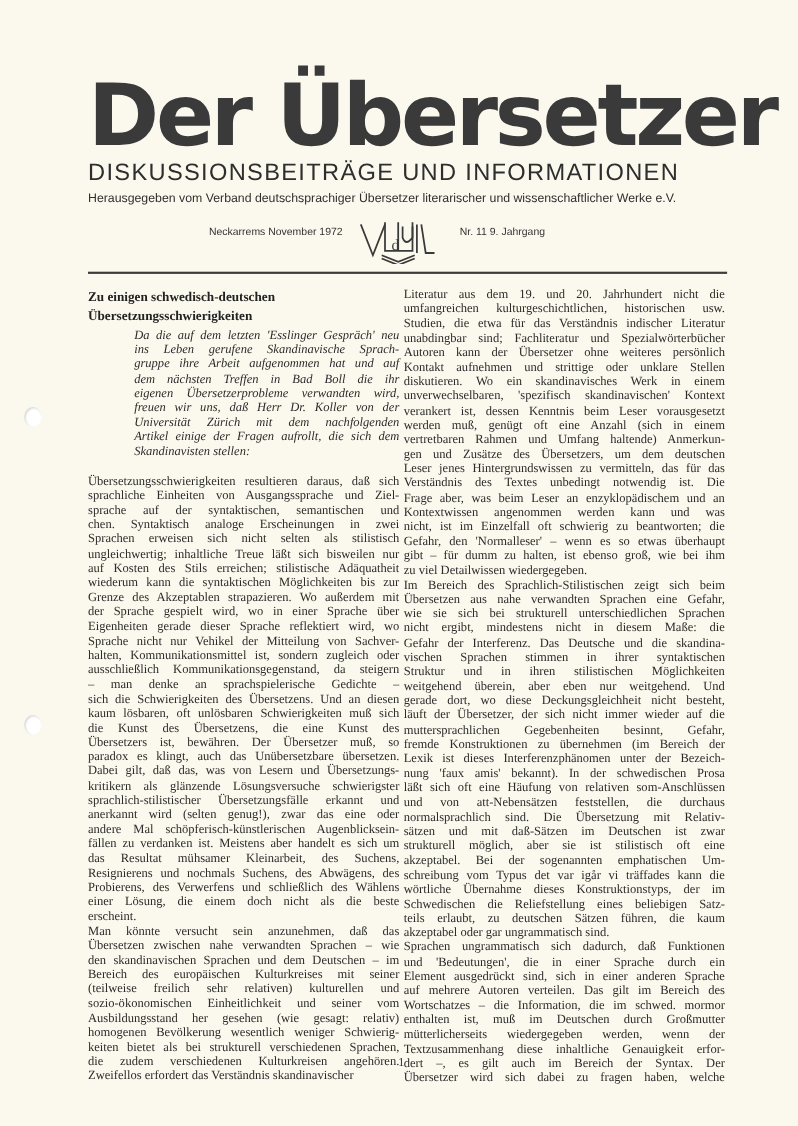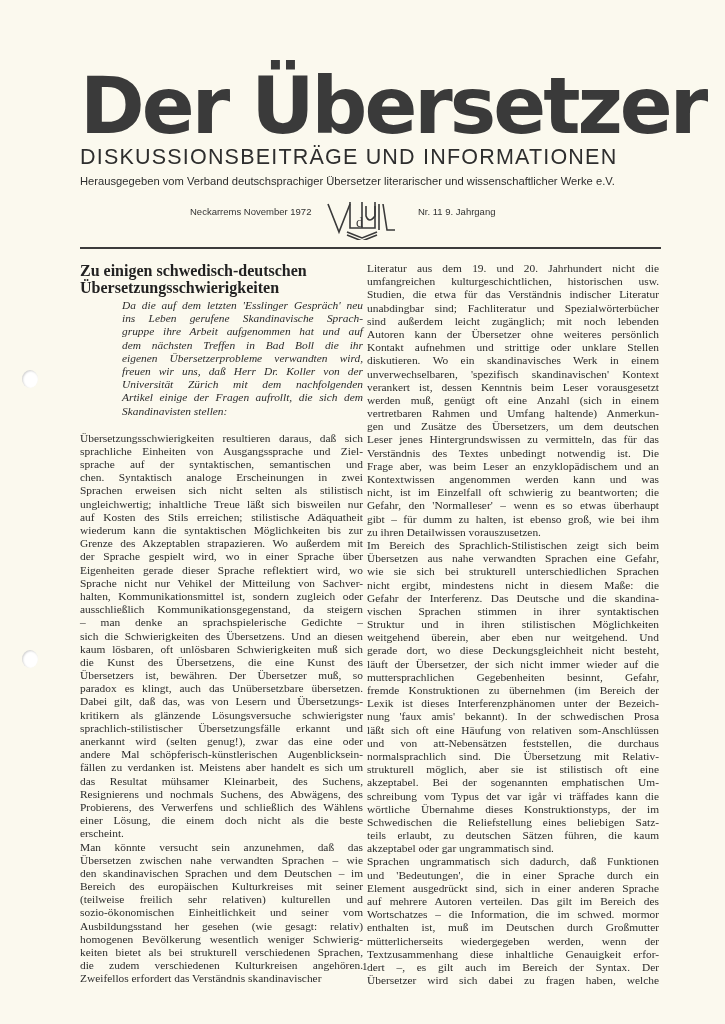--- a/index.html
+++ b/index.html
@@ -43,21 +43,21 @@
   }
   .punch-hole {
     position: absolute; width: 16px; height: 18px; border-radius: 50%;
     background: #ffffff; box-shadow: inset 1px 1px 2px rgba(0,0,0,0.18);
   }
   .col { position: absolute; width: 283px; }
   .col-left { left: 80px; top: 262px; }
   .col-right { left: 367px; top: 262px; width: 292px; }
   .article-title {
     font-family: "Liberation Serif", serif; font-weight: bold;
-    font-size: 16px; line-height: 17px; color: #222; margin: 0 0 3px 0;
+    font-size: 12px; line-height: 17px; color: #222; margin: 0 0 3px 0;
   }
   .intro {
     margin-left: 42px; font-style: italic; font-size: 11.4px; line-height: 13.2px;
     color: #2b2b2b;
   }
   .line {
     display: block; text-align: justify; text-align-last: justify;
     white-space: nowrap; overflow: visible; font-size: 11.4px; line-height: 13.2px;
     height: 13.2px;
   }
@@ -161,54 +161,54 @@
         <span class="line last">Zweifellos erfordert das Verständnis skandinavischer</span>
       </div>
   </div>
 
   <div class="col col-right">
     <div id="rightbody">
         <span class="line">Literatur aus dem 19. und 20. Jahrhundert nicht die</span>
         <span class="line">umfangreichen kulturgeschichtlichen, historischen usw.</span>
         <span class="line">Studien, die etwa für das Verständnis indischer Literatur</span>
         <span class="line">unabdingbar sind; Fachliteratur und Spezialwörterbücher</span>
-        <span class="line">sind außerdem leicht zugänglich; mit noch lebenden</span>
         <span class="line">Autoren kann der Übersetzer ohne weiteres persönlich</span>
         <span class="line">Kontakt aufnehmen und strittige oder unklare Stellen</span>
         <span class="line">diskutieren. Wo ein skandinavisches Werk in einem</span>
         <span class="line">unverwechselbaren, 'spezifisch skandinavischen' Kontext</span>
         <span class="line">verankert ist, dessen Kenntnis beim Leser vorausgesetzt</span>
         <span class="line">werden muß, genügt oft eine Anzahl (sich in einem</span>
         <span class="line">vertretbaren Rahmen und Umfang haltende) Anmerkun-</span>
         <span class="line">gen und Zusätze des Übersetzers, um dem deutschen</span>
         <span class="line">Leser jenes Hintergrundswissen zu vermitteln, das für das</span>
         <span class="line">Verständnis des Textes unbedingt notwendig ist. Die</span>
         <span class="line">Frage aber, was beim Leser an enzyklopädischem und an</span>
         <span class="line">Kontextwissen angenommen werden kann und was</span>
         <span class="line">nicht, ist im Einzelfall oft schwierig zu beantworten; die</span>
         <span class="line">Gefahr, den 'Normalleser' – wenn es so etwas überhaupt</span>
         <span class="line">gibt – für dumm zu halten, ist ebenso groß, wie bei ihm</span>
-        <span class="line last">zu ihren Detailwissen vorauszusetzen.</span>
+        <span class="line last">zu viel Detailwissen wiedergegeben.</span>
         <span class="line">Im Bereich des Sprachlich-Stilistischen zeigt sich beim</span>
         <span class="line">Übersetzen aus nahe verwandten Sprachen eine Gefahr,</span>
         <span class="line">wie sie sich bei strukturell unterschiedlichen Sprachen</span>
         <span class="line">nicht ergibt, mindestens nicht in diesem Maße: die</span>
         <span class="line">Gefahr der Interferenz. Das Deutsche und die skandina-</span>
         <span class="line">vischen Sprachen stimmen in ihrer syntaktischen</span>
         <span class="line">Struktur und in ihren stilistischen Möglichkeiten</span>
         <span class="line">weitgehend überein, aber eben nur weitgehend. Und</span>
         <span class="line">gerade dort, wo diese Deckungsgleichheit nicht besteht,</span>
         <span class="line">läuft der Übersetzer, der sich nicht immer wieder auf die</span>
         <span class="line">muttersprachlichen Gegebenheiten besinnt, Gefahr,</span>
         <span class="line">fremde Konstruktionen zu übernehmen (im Bereich der</span>
         <span class="line">Lexik ist dieses Interferenzphänomen unter der Bezeich-</span>
         <span class="line">nung 'faux amis' bekannt). In der schwedischen Prosa</span>
         <span class="line">läßt sich oft eine Häufung von relativen som-Anschlüssen</span>
         <span class="line">und von att-Nebensätzen feststellen, die durchaus</span>
         <span class="line">normalsprachlich sind. Die Übersetzung mit Relativ-</span>
+        <span class="line">sätzen und mit daß-Sätzen im Deutschen ist zwar</span>
         <span class="line">strukturell möglich, aber sie ist stilistisch oft eine</span>
         <span class="line">akzeptabel. Bei der sogenannten emphatischen Um-</span>
         <span class="line">schreibung vom Typus det var igår vi träffades kann die</span>
         <span class="line">wörtliche Übernahme dieses Konstruktionstyps, der im</span>
         <span class="line">Schwedischen die Reliefstellung eines beliebigen Satz-</span>
         <span class="line">teils erlaubt, zu deutschen Sätzen führen, die kaum</span>
         <span class="line last">akzeptabel oder gar ungrammatisch sind.</span>
         <span class="line">Sprachen ungrammatisch sich dadurch, daß Funktionen</span>
         <span class="line">und 'Bedeutungen', die in einer Sprache durch ein</span>
         <span class="line">Element ausgedrückt sind, sich in einer anderen Sprache</span>

